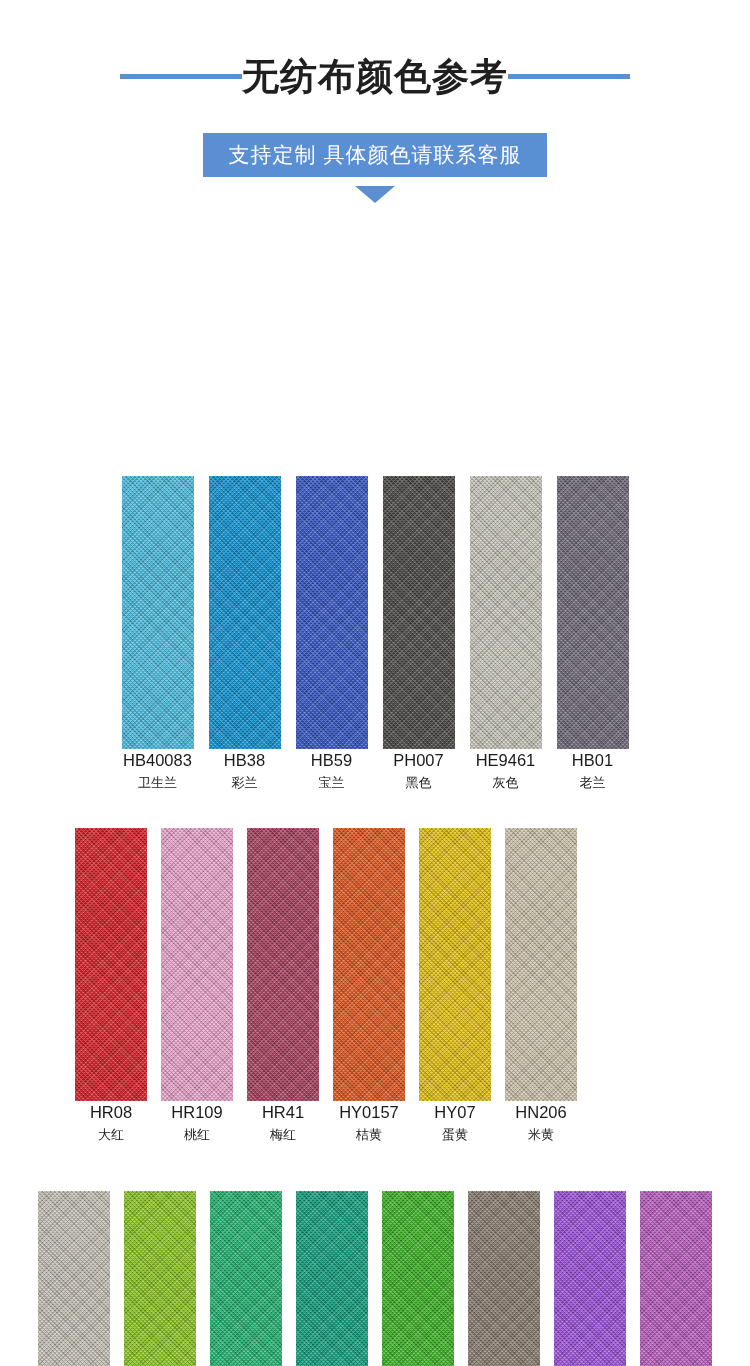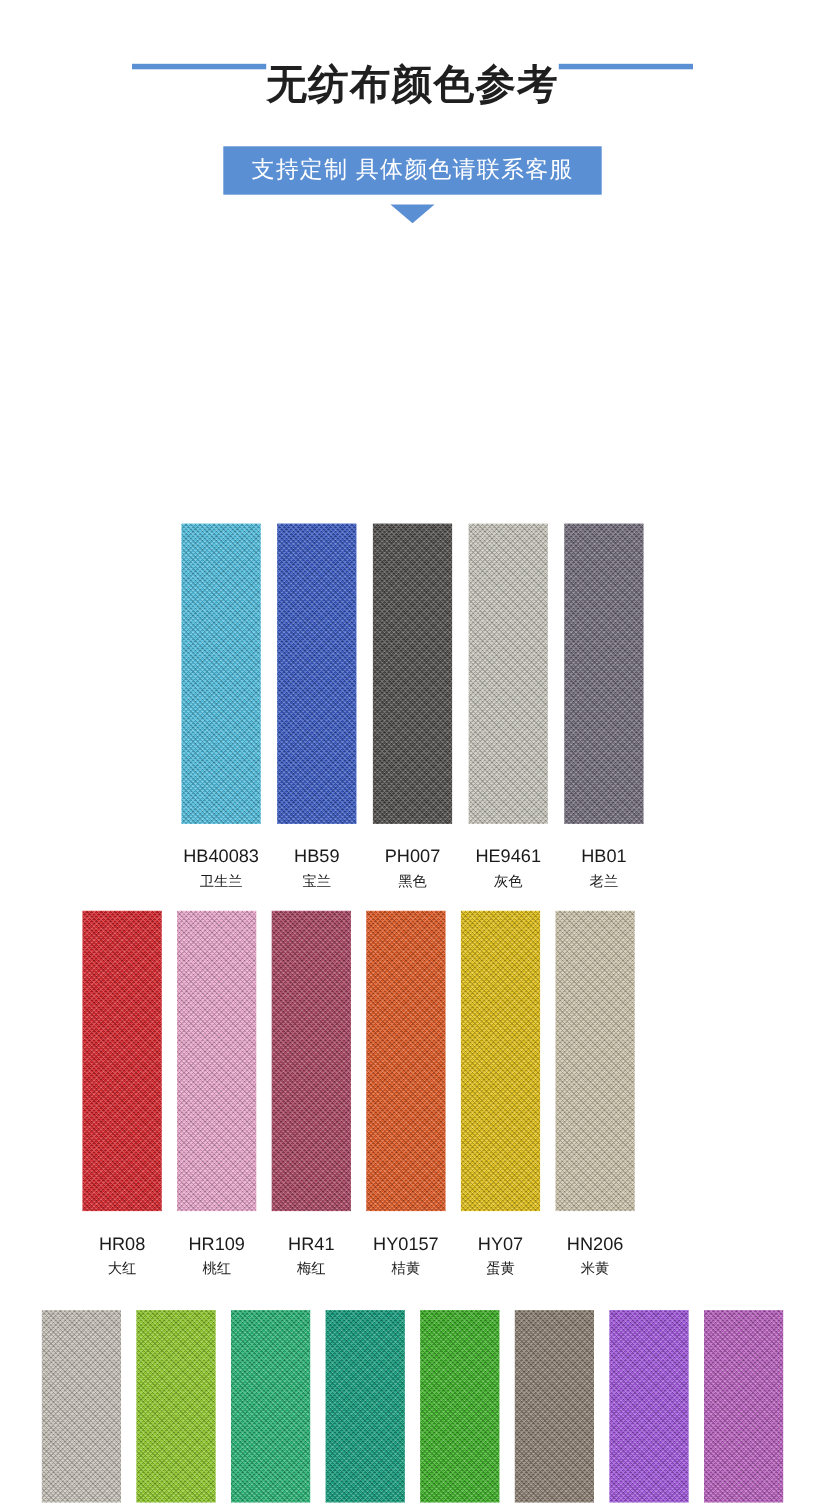--- a/index.html
+++ b/index.html
@@ -17,21 +17,21 @@
   }
 
   
   .header {
     width: 750px;
     padding-top: 58px;
     box-sizing: border-box;
   }
   .title-row {
     display: flex;
-    align-items: flex-start;
+    align-items: center;
     justify-content: center;
   }
   .rule {
     height: 5px;
     width: 122px;
     background: #5b8fd4;
     flex: 0 0 auto;
   }
   .page-title {
     font-size: 37px;
@@ -117,21 +117,21 @@
     position: absolute;
     inset: 0;
     background-image:
       repeating-linear-gradient(0deg,
         rgba(255,255,255,0.07) 0px, rgba(255,255,255,0.07) 1px,
         rgba(0,0,0,0.05) 1px, rgba(0,0,0,0.05) 2px);
     pointer-events: none;
   }
 
   .labels {
-    margin-top: 19px;
+    margin-top: 0;
     text-align: center;
     line-height: 1.42;
   }
   .code {
     font-size: 16.5px;
     color: #1a1a1a;
     white-space: nowrap;
     font-family: "Liberation Sans", "DejaVu Sans", sans-serif;
   }
   .cname {
@@ -162,20 +162,27 @@
 <div class="grid" id="swatch-grid">
     <div class="row" style="position: absolute; left: 0px; width: 750px; top: 273px;">
       <div class="cell">
         <div class="swatch" style="background: rgb(75, 190, 224);"></div>
         <div class="labels">
           <div class="code">HB40083</div>
           <div class="cname">卫生兰</div>
         </div>
       </div>
       <div class="cell">
+        <div class="swatch" style="background: rgb(14, 147, 210);"></div>
+        <div class="labels">
+          <div class="code">HB38</div>
+          <div class="cname">彩兰</div>
+        </div>
+      </div>
+      <div class="cell">
         <div class="swatch" style="background: rgb(52, 86, 196);"></div>
         <div class="labels">
           <div class="code">HB59</div>
           <div class="cname">宝兰</div>
         </div>
       </div>
       <div class="cell">
         <div class="swatch" style="background: rgb(74, 72, 69);"></div>
         <div class="labels">
           <div class="code">PH007</div>

